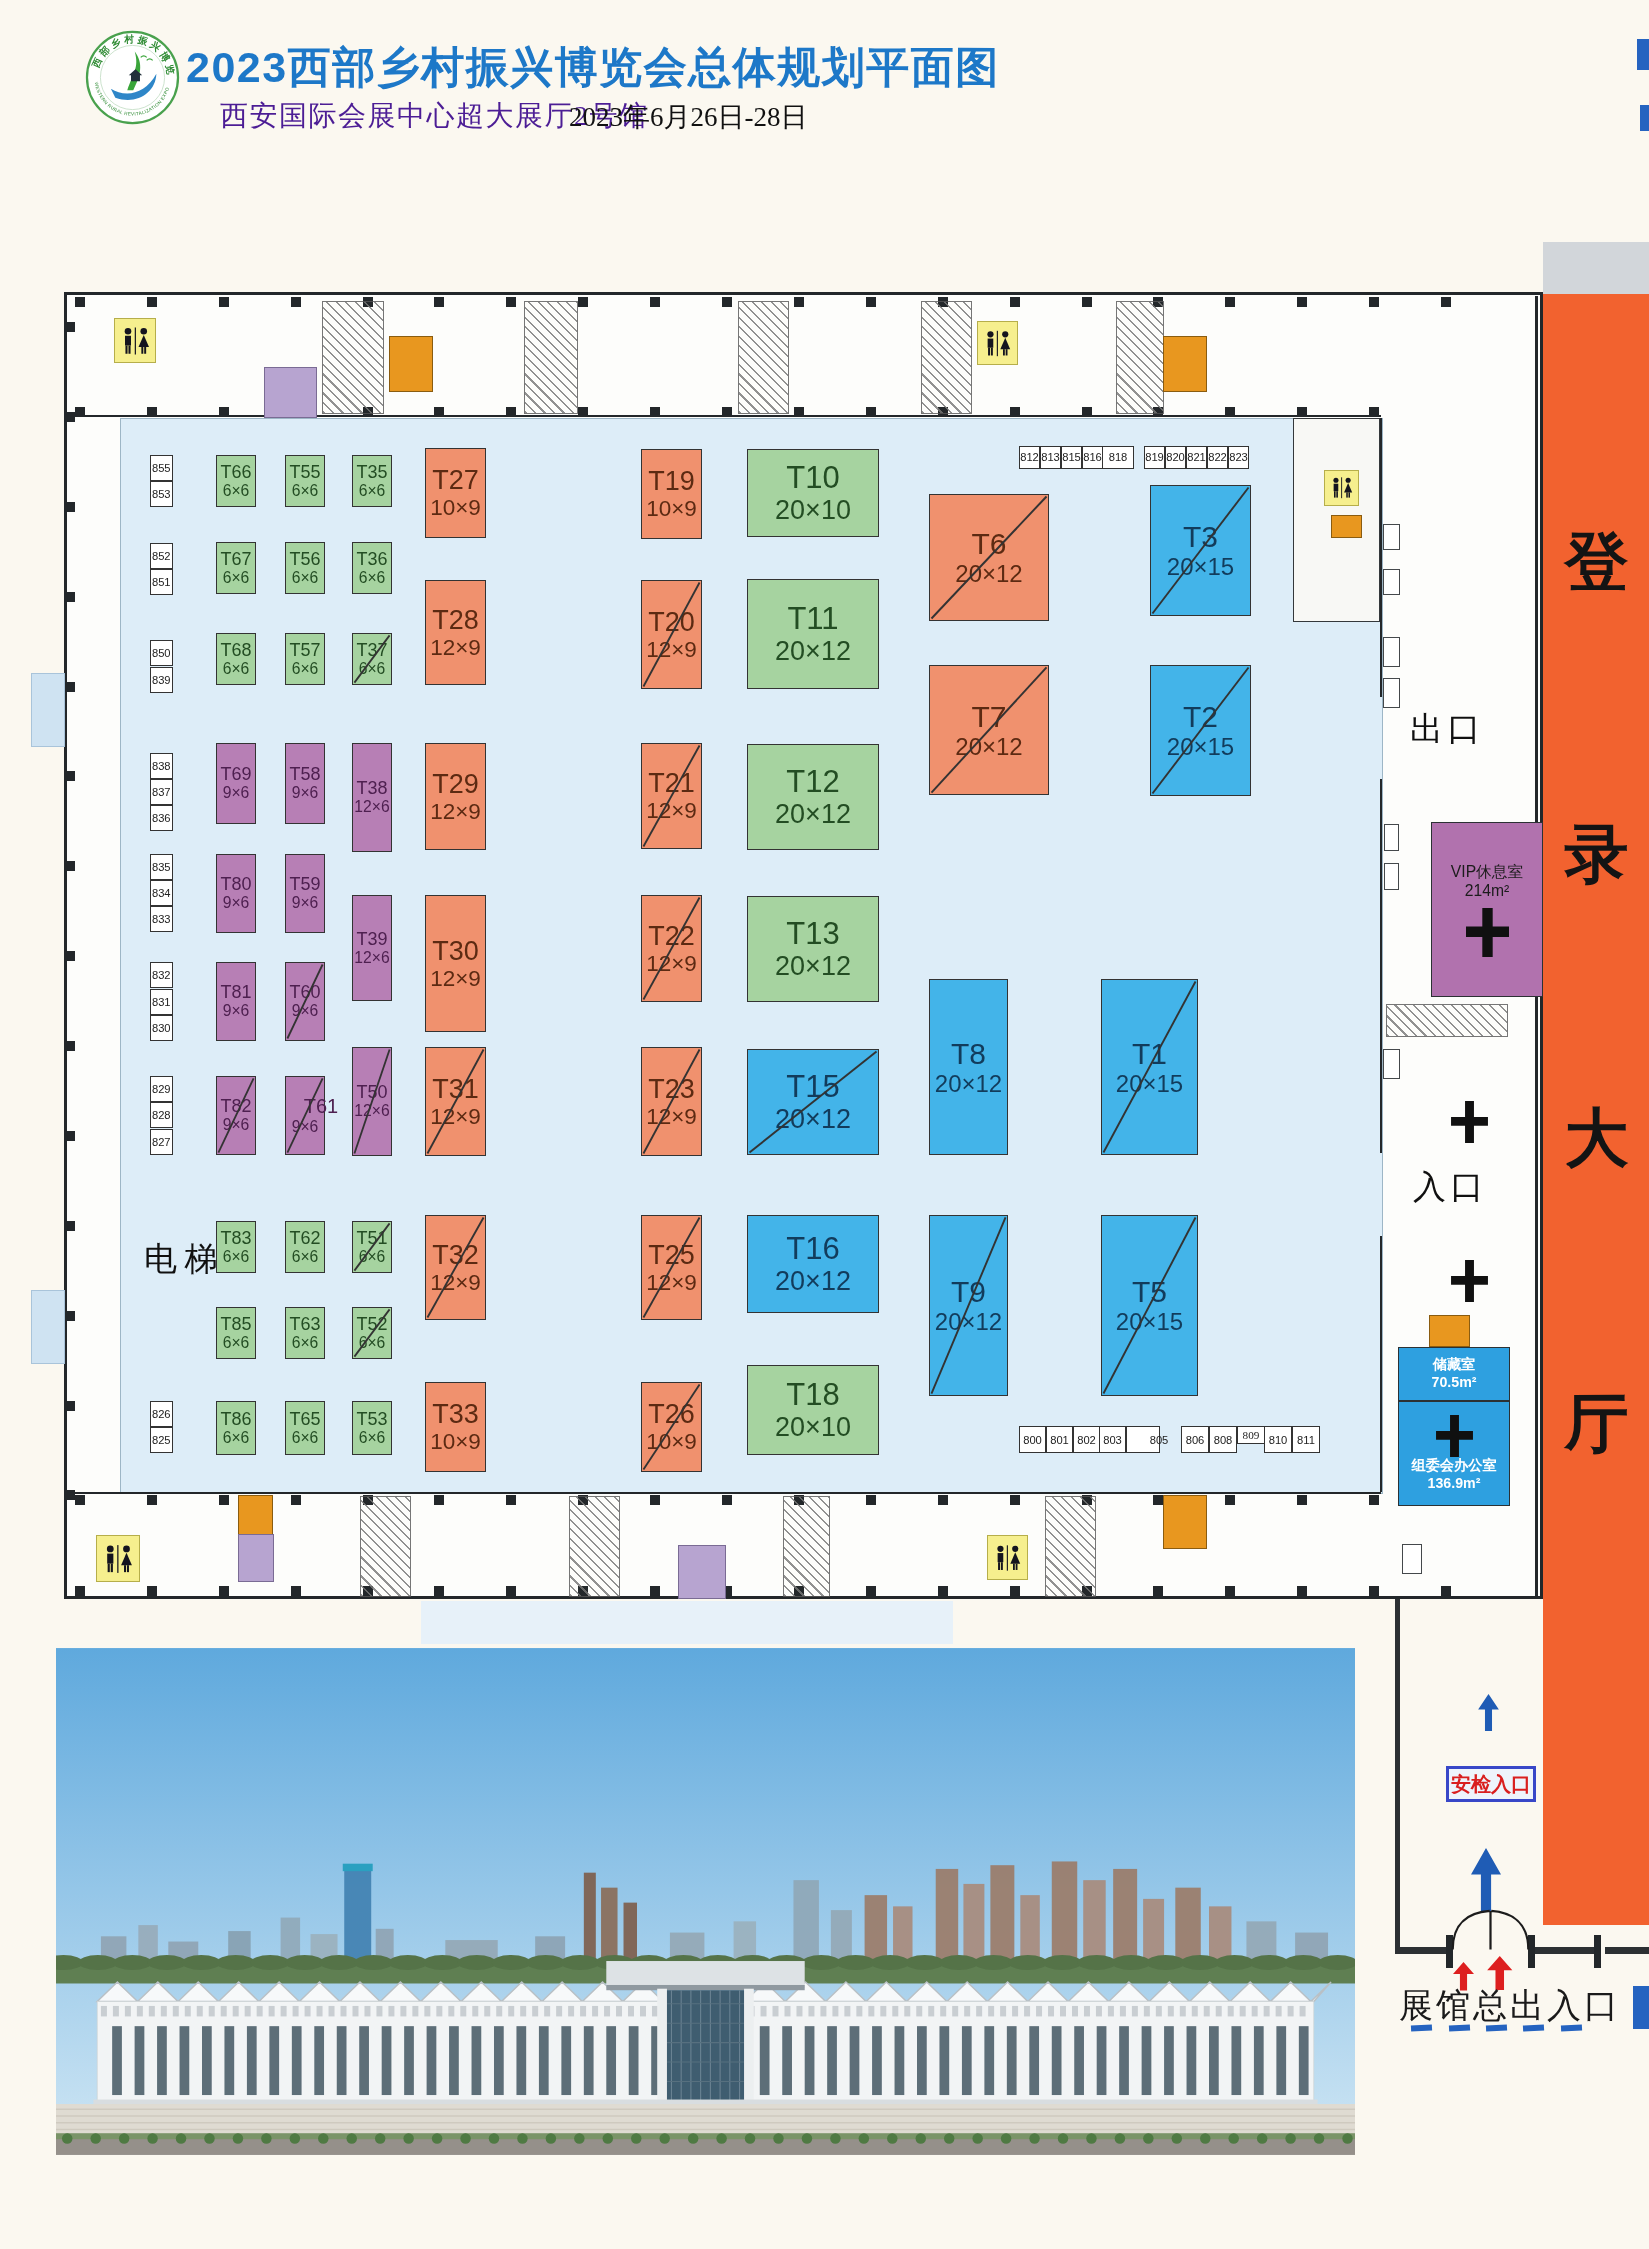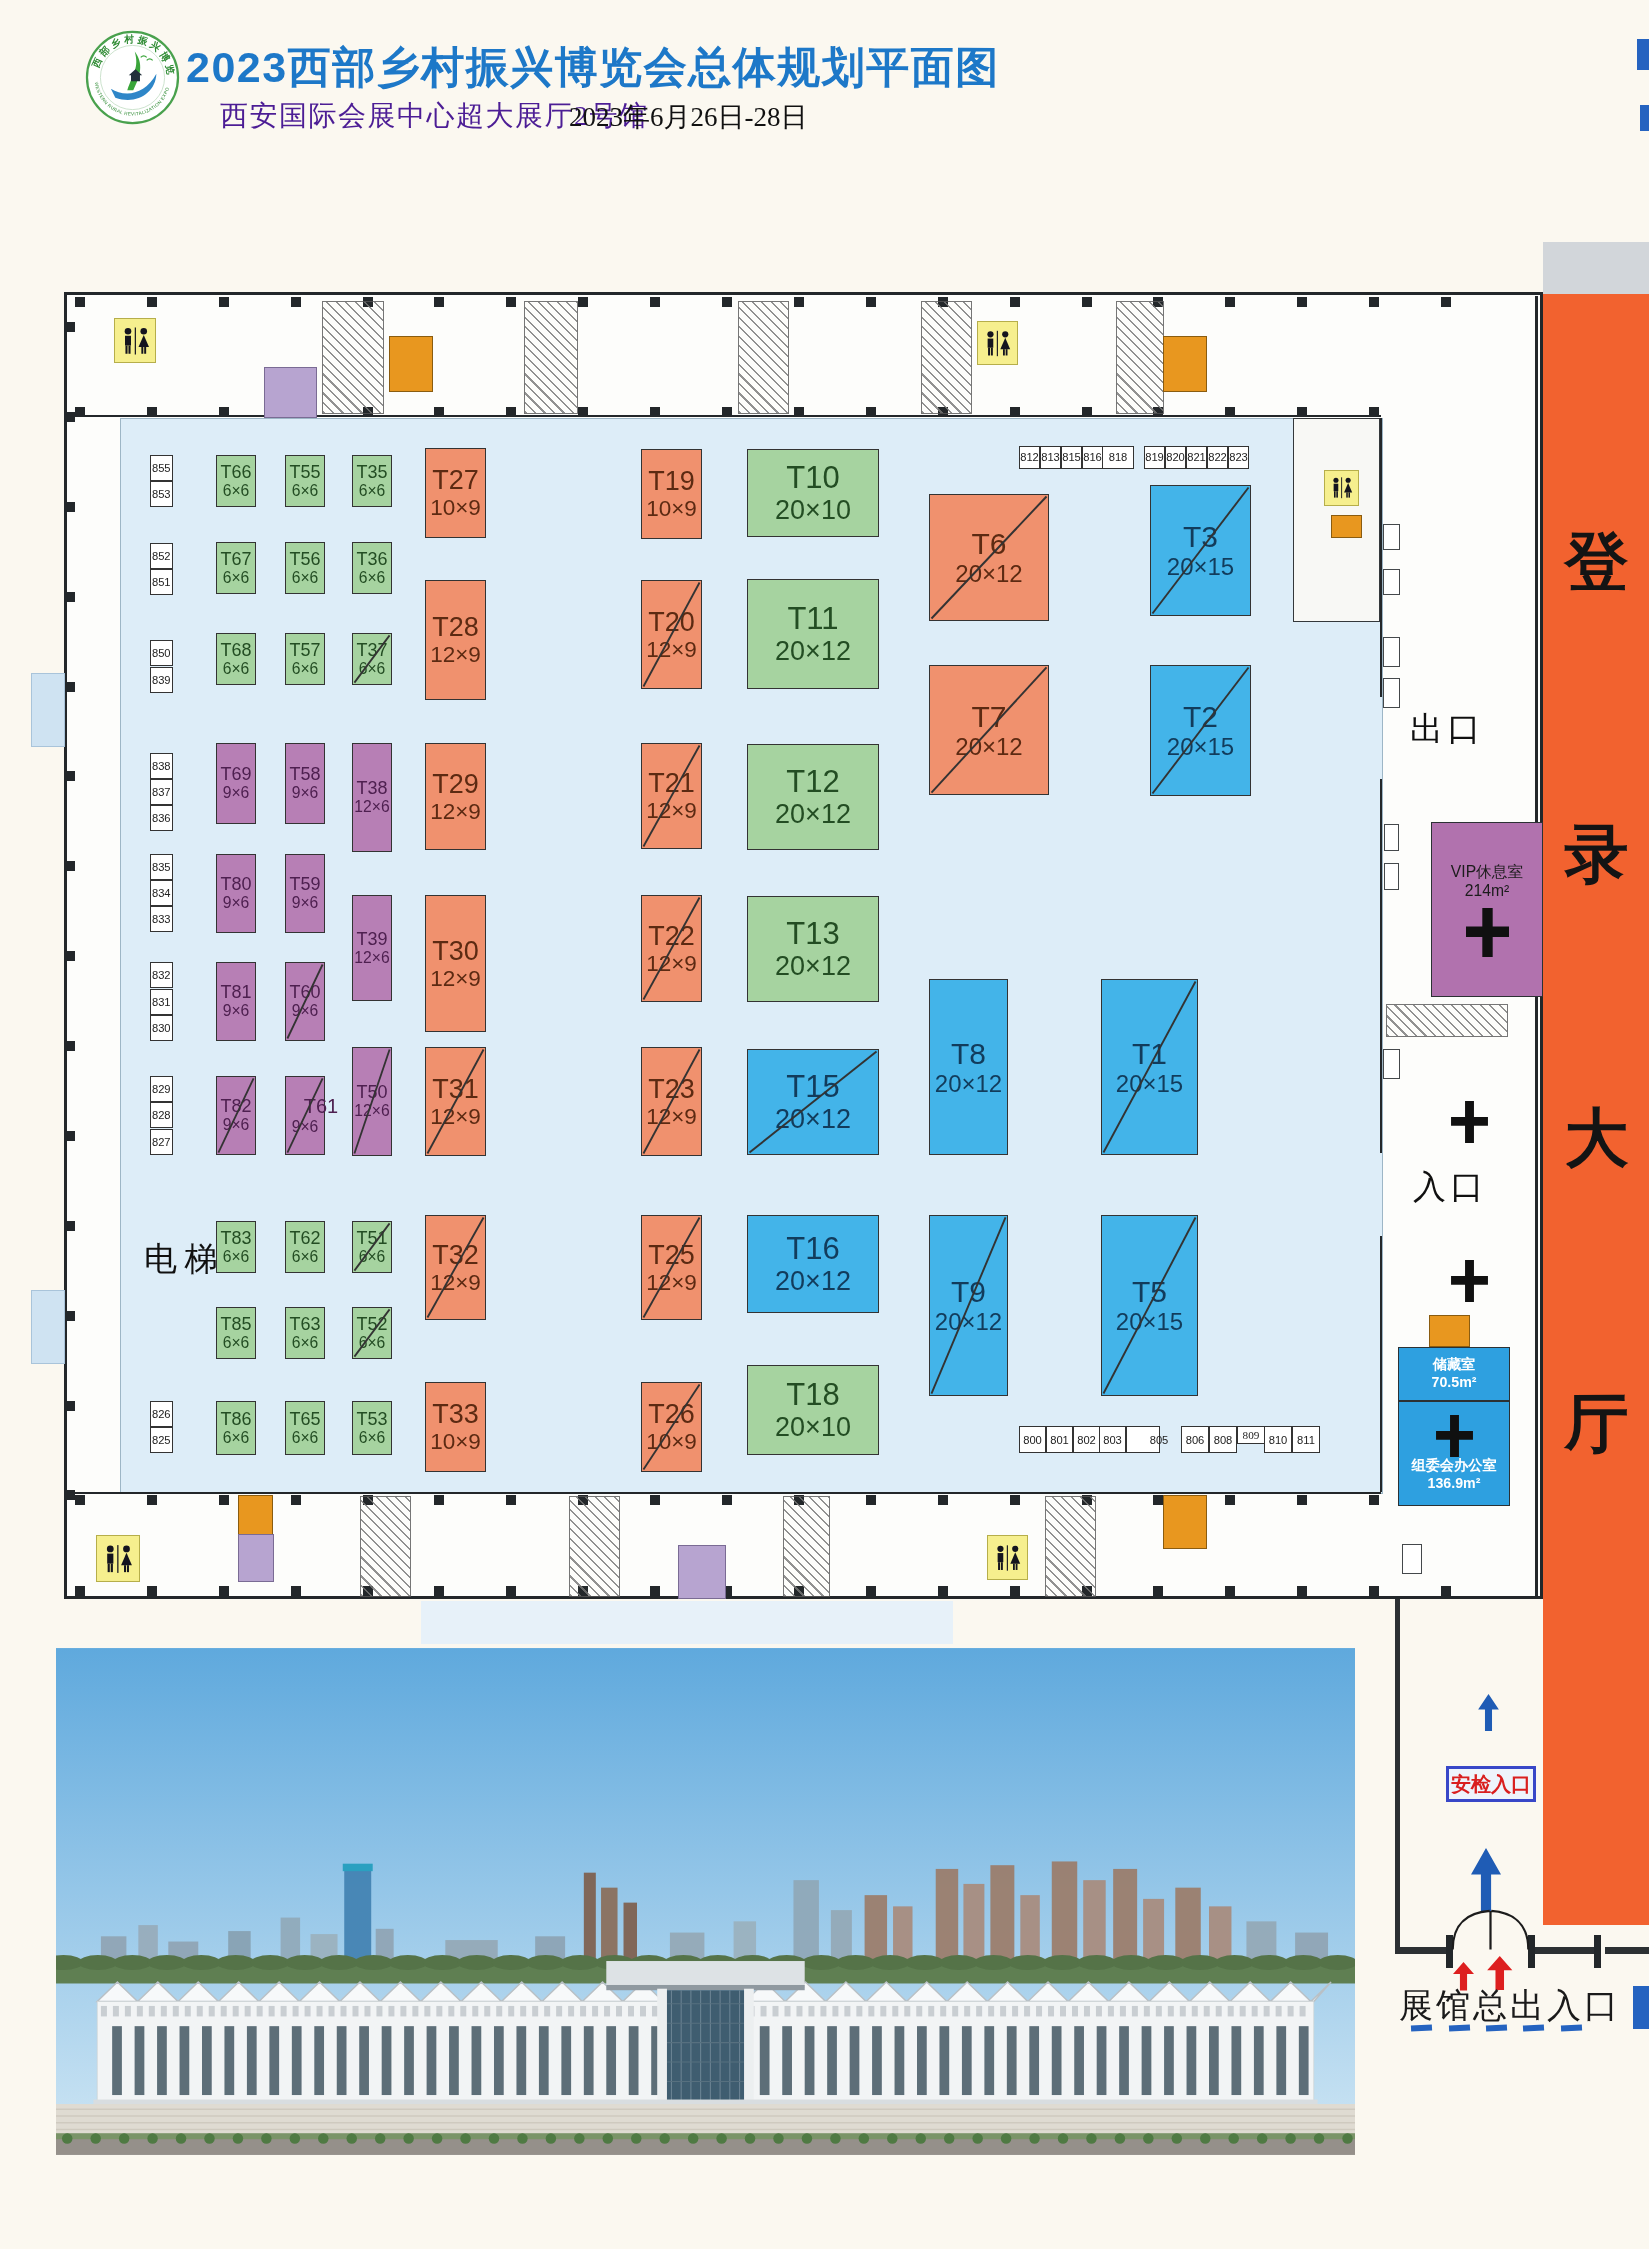--- a/index.html
+++ b/index.html
@@ -485,21 +485,21 @@
       </svg>
     </div>
     <div class="booth bg" style="left: 352px; top: 1401px; width: 40px; height: 54px;">
       <span style="font-size: 18px;">T53</span>
       <span style="font-size: 15.7px;">6×6</span>
     </div>
     <div class="booth bo" style="left: 425px; top: 448px; width: 61px; height: 90px;">
       <span style="font-size: 27px;">T27</span>
       <span style="font-size: 22.5px;">10×9</span>
     </div>
-    <div class="booth bo" style="left: 425px; top: 580px; width: 61px; height: 120px;">
+    <div class="booth bo" style="left: 425px; top: 580px; width: 61px; height: 105px;">
       <span style="font-size: 27px;">T28</span>
       <span style="font-size: 22.5px;">12×9</span>
     </div>
     <div class="booth bo" style="left: 425px; top: 743px; width: 61px; height: 107px;">
       <span style="font-size: 27px;">T29</span>
       <span style="font-size: 22.5px;">12×9</span>
     </div>
     <div class="booth bo" style="left: 425px; top: 895px; width: 61px; height: 137px;">
       <span style="font-size: 27px;">T30</span>
       <span style="font-size: 22.5px;">12×9</span>

